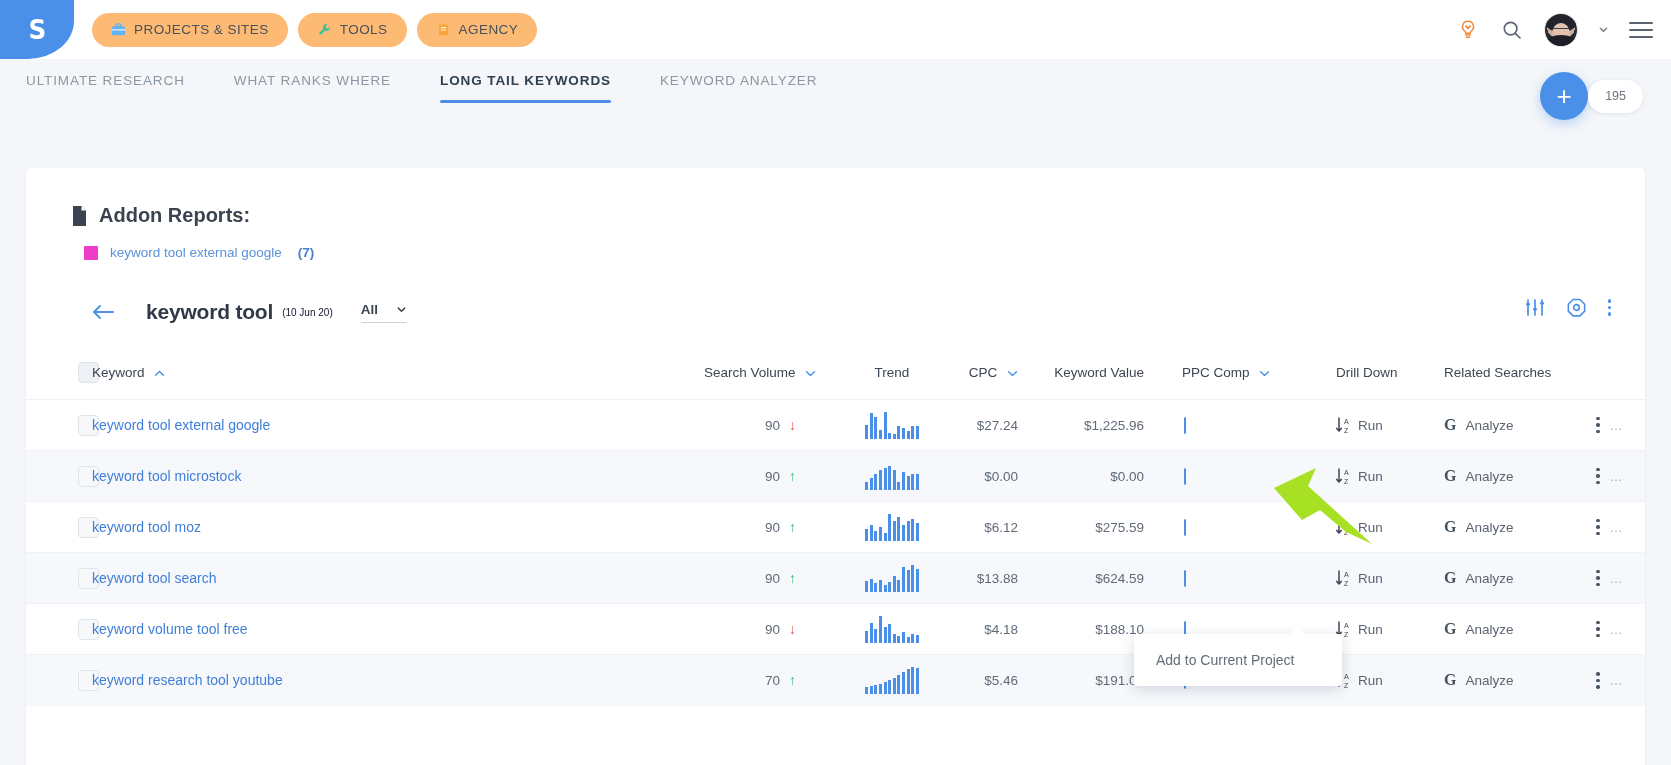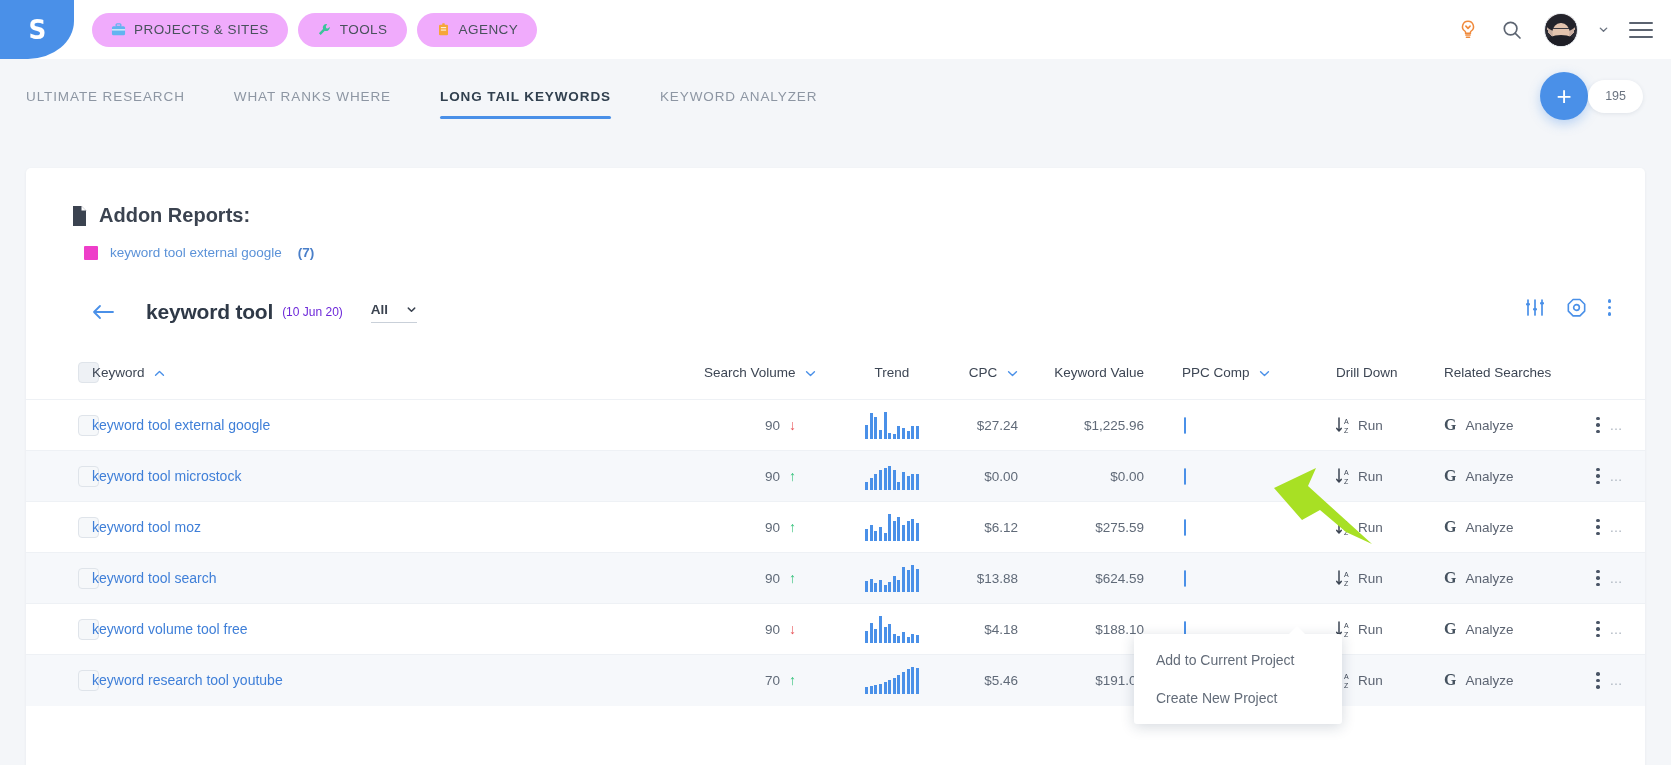--- a/index.html
+++ b/index.html
@@ -27,21 +27,21 @@
   }
   .logo-glyph {
     color: #fff; font-size: 26px; font-weight: 700;
     font-family: "DejaVu Sans", sans-serif;
     letter-spacing: -1px;
     transform: scaleX(0.95);
   }
   .nav-pills { display: flex; gap: 10px; margin-left: 92px; }
   .pill {
     display: flex; align-items: center; gap: 8px;
-    background: #f0abfc;
+    background: #fdba74;
     border-radius: 20px;
     height: 34px;
     padding: 0 19px;
     cursor: pointer;
   }
   .pill-label {
     font-size: 13.5px; color: #48515c; letter-spacing: .45px;
     font-family: "Liberation Sans", sans-serif;
   }
   .pill-ico { width: 15px; height: 15px; display:block; }
@@ -80,21 +80,21 @@
   .burger { display:flex; flex-direction:column; gap:5px; cursor:pointer; }
   .burger span { display:block; width:24px; height:2px; background:#5b6370; border-radius:2px; }
 
   
   .tabsrow {
     position: relative;
     height: 56px;
     padding-left: 26px;
     display: flex; align-items: flex-start;
   }
-  .tabs { display: flex; gap: 0; margin-top: 30px; }
+  .tabs { display: flex; gap: 0; margin-top: 14px; }
   .tab {
     font-size: 13.5px; letter-spacing: .9px;
     color: #8d96a3; cursor: pointer;
     padding: 0 24px 15px 0; margin-right: 25px;
     position: relative; white-space: nowrap;
   }
   .tab.active { color: #31404f; font-weight: 700; }
   .tab.active::after {
     content: ""; position: absolute; left: 0; right: 24px; bottom: 0;
     height: 3px; background: #4a90e8; border-radius: 2px;
@@ -142,21 +142,21 @@
   .swatch { width:14px; height:14px; background:#ee3ec9; border-radius:1px; }
   .addon-link { font-size: 13.5px; color:#5b92d8; cursor:pointer; }
   .addon-cnt { font-size: 13.5px; color:#4a7fc9; font-weight:700; margin-left:4px; }
 
   .kw-head {
     display:flex; align-items:center;
     padding: 40px 0 0 66px; position: relative;
   }
   .back-arrow { cursor:pointer; width:22px; height:16px; display:block; }
   .kw-title { font-size: 21px; font-weight: 700; color:#2f3947; margin-left: 32px; letter-spacing:-.2px; }
-  .kw-date { font-size: 12px; color:#6d28d9; margin-left: 9px; }
+  .kw-date { font-size: 10px; color:#0f172a; margin-left: 9px; }
   .all-sel {
     margin-left: 28px; display:flex; align-items:center; gap:18px;
     cursor:pointer; padding-bottom: 5px; border-bottom: 1.5px solid #c9d0d9;
   }
   .all-sel .lbl { font-size: 13.5px; color:#3b4350; font-weight:700; }
   .tbl-tools {
     position:absolute; right: 34px; top: 38px;
     display:flex; align-items:center; gap: 22px;
   }
   .tool-ico { cursor:pointer; display:block; }
@@ -781,19 +781,18 @@
               </span>
               <span class="ell">…</span>
             </span>
           </td>
         </tr>
       </tbody>
   </table>
 
   <div class="popup">
     <div class="popup-item">Add to Current Project</div>
-    <div class="popup-item">Create New Project</div>
   </div>
 </div>
 
 <svg class="cursor-arrow" width="105" height="82" viewBox="0 0 105 82">
   <path d="M2 22 L44 2 L36 20 L100 78 L74 66 L48 44 L30 54 Z" fill="#a8e024"></path>
 </svg>
 
 </body></html>

